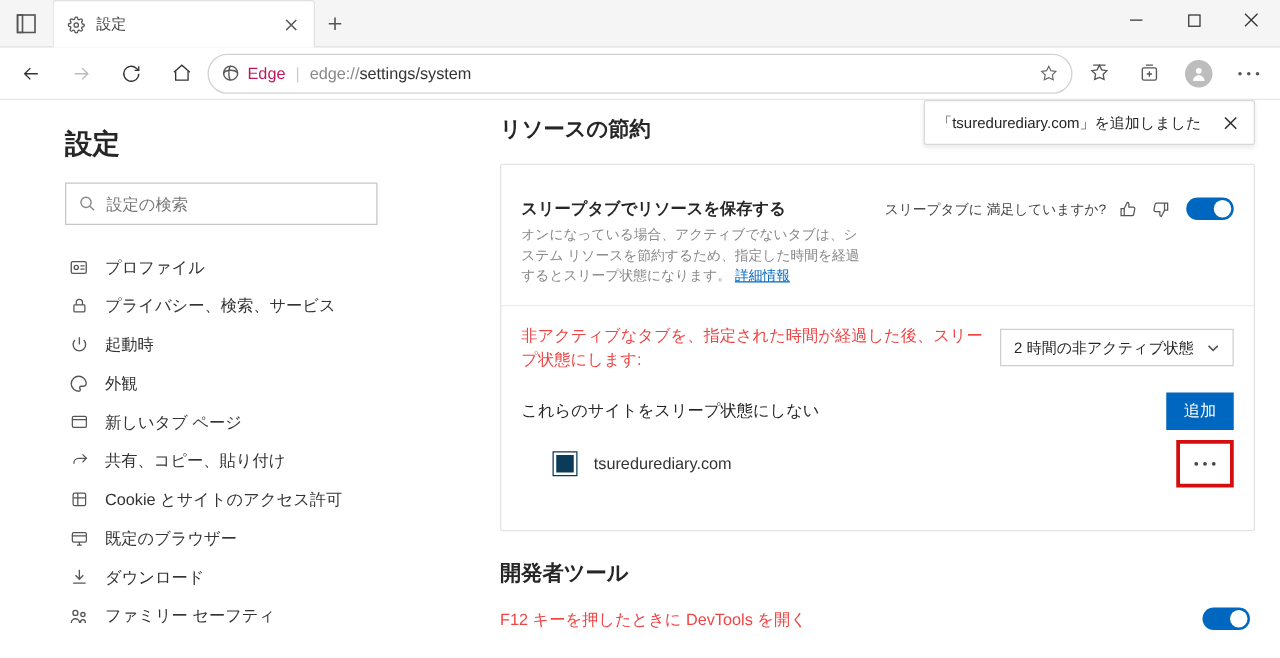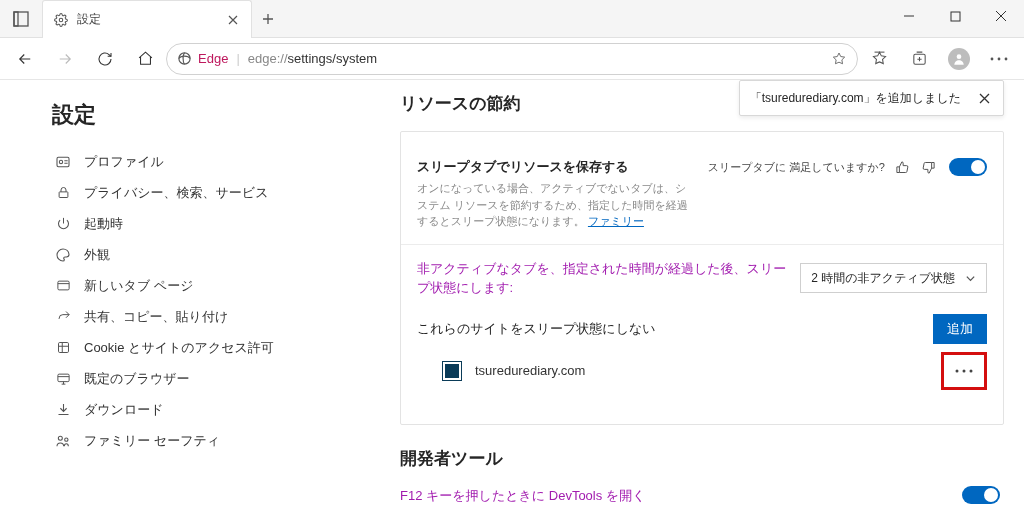--- a/index.html
+++ b/index.html
@@ -44,21 +44,21 @@
   .lead-desc { font-size: 11px; color: #888; margin-top: 4px; line-height: 1.5; max-width: 280px; }
   .lead-desc a { color: #0067c0; text-decoration: underline; }
   .feedback { display: flex; align-items: center; gap: 8px; font-size: 11px; color: #444; justify-content: flex-end; }
   .thumb { width: 18px; height: 18px; display: flex; align-items: center; justify-content: center; }
   .toggle { width: 38px; height: 18px; border-radius: 10px; background: #0067c0; position: relative; }
   .toggle::after { content: ""; position: absolute; right: 2px; top: 2px; width: 14px; height: 14px; border-radius: 50%; background: #fff; }
 
   .hr { border: none; border-top: 1px solid #ececec; margin: 14px -16px; }
 
   .row2 { display: flex; align-items: center; gap: 12px; }
-  .row2 .label { flex: 1; font-size: 13px; color: #a21caf; line-height: 1.5; }
+  .row2 .label { flex: 1; font-size: 13px; color: #ef4444; line-height: 1.5; }
   .select { border: 1px solid #cfcfcf; height: 30px; padding: 0 10px; display: flex; align-items: center; gap: 10px; font-size: 12px; min-width: 160px; }
 
   .row3 { display: flex; align-items: center; gap: 12px; margin-top: 16px; }
   .row3 .label { flex: 1; font-size: 13px; color: #262626; }
   .addbtn { background: #0067c0; color: #fff; font-size: 13px; padding: 6px 14px; border: none; }
 
   .siteitem { display: flex; align-items: center; gap: 14px; padding: 8px 0 8px 26px; }
   .favicon { width: 18px; height: 18px; background: #0a3b58; border: 2px solid #fff; box-shadow: 0 0 0 1px #0a3b58; }
   .siteitem .domain { font-size: 13px; color: #333; flex: 1; }
   .moreframe { border: 3px solid #d40e0e; padding: 3px 3px; display:flex; align-items:center; justify-content:center;}
@@ -181,20 +181,29 @@
         <circle cx="2" cy="2" r="1.4"></circle>
         <circle cx="9" cy="2" r="1.4"></circle>
         <circle cx="16" cy="2" r="1.4"></circle>
       </svg>
   </div>
 </div>
 
 <div class="page">
   <div class="sidebar">
     <h1>設定</h1>
+    <div class="search">
+      <span>
+        <svg width="14" height="14" viewBox="0 0 24 24" fill="none" stroke="#888" stroke-width="2">
+            <circle cx="10" cy="10" r="7"></circle>
+            <path d="M21 21l-6-6"></path>
+          </svg>
+      </span>
+      <input placeholder="設定の検索" style="">
+    </div>
     <ul class="nav">
       <li>
           <span class="nav-icon">
             <svg width="16" height="16" viewBox="0 0 24 24" fill="none" stroke="#555" stroke-width="1.6">
               <rect x="3" y="5" width="18" height="14" rx="2"></rect>
               <circle cx="9" cy="12" r="2.5"></circle>
               <path d="M14 10h5M14 14h5"></path>
             </svg>
           </span>
           <span>プロファイル</span>
@@ -291,21 +300,21 @@
           </svg>
       </span>
     </div>
 
     <div class="section-title">リソースの節約</div>
 
     <div class="card">
       <div class="row1">
         <div class="lead">
           <div class="lead-title">スリープタブでリソースを保存する</div>
-          <div class="lead-desc"><span>オンになっている場合、アクティブでないタブは、システム リソースを節約するため、指定した時間を経過するとスリープ状態になります。</span> <a href="#">ファミリー</a></div>
+          <div class="lead-desc"><span>オンになっている場合、アクティブでないタブは、システム リソースを節約するため、指定した時間を経過するとスリープ状態になります。</span> <a href="#">詳細情報</a></div>
         </div>
         <div class="feedback">
           <span>スリープタブに 満足していますか?</span>
           <span class="thumb">
               <svg width="15" height="15" viewBox="0 0 24 24" fill="none" stroke="#555" stroke-width="1.6">
                 <path d="M7 11v9H3v-9zM7 11l4-8a2 2 0 0 1 2 2v4h5.5a2 2 0 0 1 2 2.3l-1.4 7A2 2 0 0 1 17 20H7"></path>
               </svg>
             </span>
           <span class="thumb">
               <svg width="15" height="15" viewBox="0 0 24 24" fill="none" stroke="#555" stroke-width="1.6">

